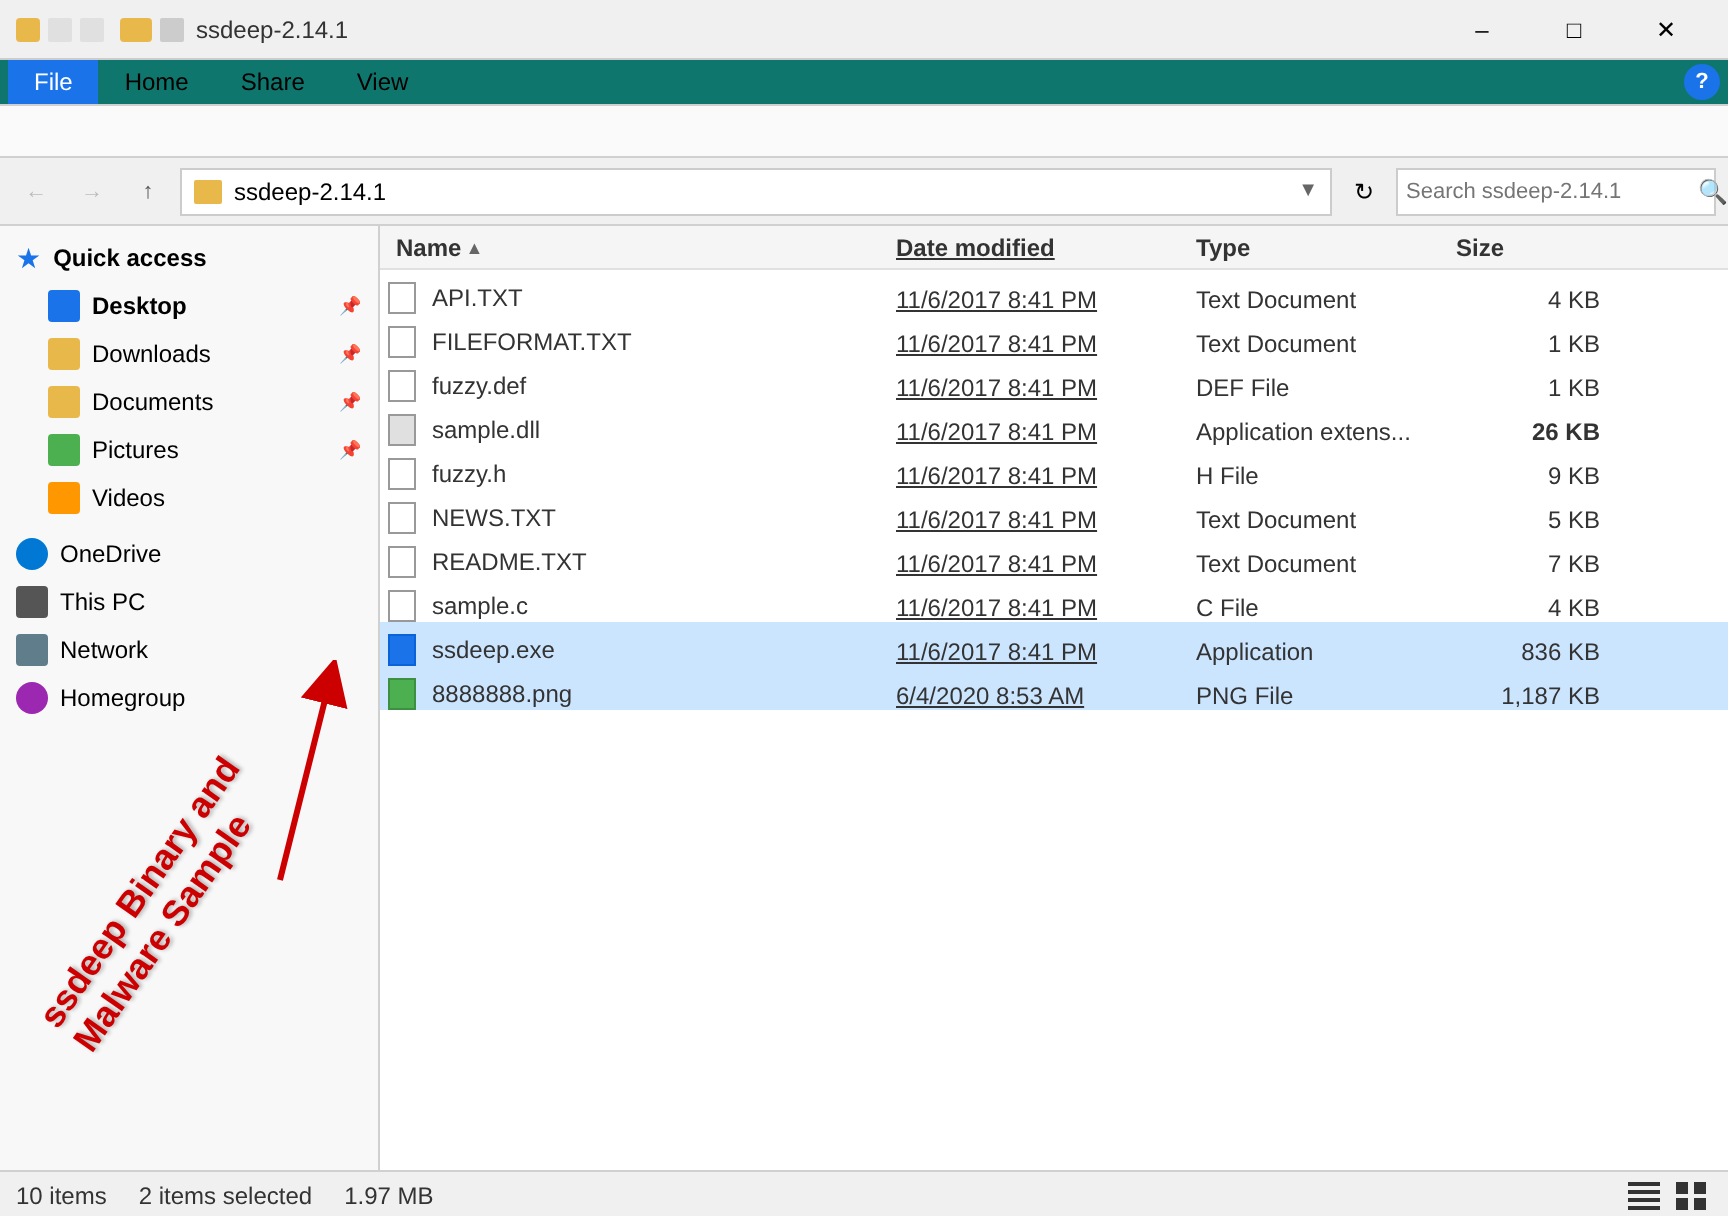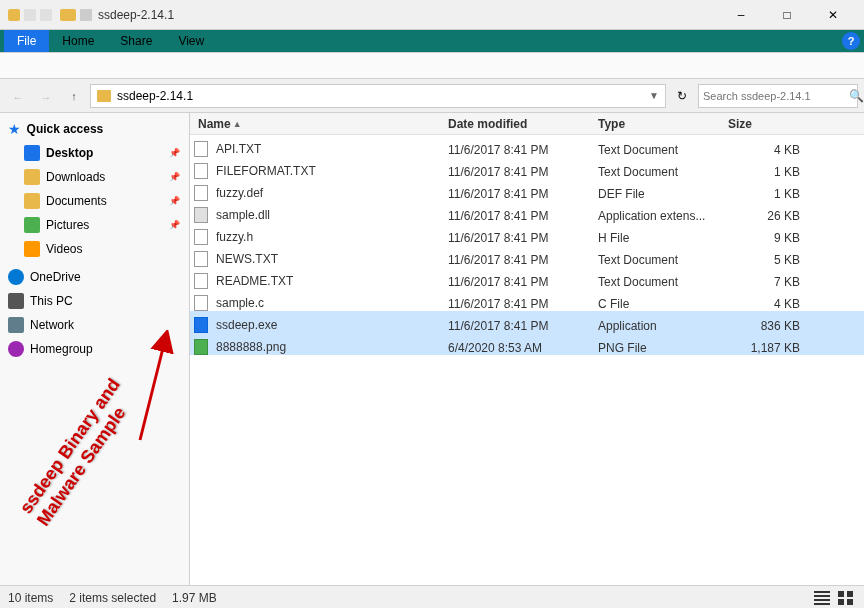--- a/index.html
+++ b/index.html
@@ -205,21 +205,21 @@
     .header-col {
       display: flex;
       align-items: center;
       font-size: 12px;
       font-weight: 600;
       color: #333;
       cursor: pointer;
       padding: 0 4px;
     }
     .col-name { width: 250px; flex-shrink: 0; }
-    .col-date { width: 150px; flex-shrink: 0; }
+    .col-date { width: 150px; flex-shrink: 0; text-decoration: underline; }
     .col-type { width: 130px; flex-shrink: 0; }
     .col-size { width: 80px; flex-shrink: 0; }
 
     .file-row {
       display: flex;
       align-items: flex-end;
       height: 22px;
       padding: 0 4px;
       cursor: pointer;
     }
@@ -445,21 +445,21 @@
     <span class="file-cell col-type" style="width:130px;flex-shrink:0;">DEF File</span>
     <span class="file-cell col-size" style="width:80px;flex-shrink:0;text-align:right;">1 KB</span>
   </div>
           <div class="file-row">
     <div class="file-name-cell">
       <div style="width:14px;height:16px;background:#e0e0e0;border:1px solid #999;flex-shrink:0;margin-right:4px;font-size:6px;display:flex;align-items:center;justify-content:center;color:#333;"></div>
       <span class="file-cell">sample.dll</span>
     </div>
     <span class="file-cell col-date" style="width:150px;flex-shrink:0;">11/6/2017 8:41 PM</span>
     <span class="file-cell col-type" style="width:130px;flex-shrink:0;">Application extens...</span>
-    <span class="file-cell col-size" style="width:80px;flex-shrink:0;text-align:right;">26 KB</span>
+    <span class="file-cell col-size" style="width:80px;flex-shrink:0;text-align:right;font-weight:bold;">26 KB</span>
   </div>
           <div class="file-row">
     <div class="file-name-cell">
       <div style="width:14px;height:16px;background:#fff;border:1px solid #999;flex-shrink:0;margin-right:4px;font-size:6px;display:flex;align-items:center;justify-content:center;color:#333;"></div>
       <span class="file-cell">fuzzy.h</span>
     </div>
     <span class="file-cell col-date" style="width:150px;flex-shrink:0;">11/6/2017 8:41 PM</span>
     <span class="file-cell col-type" style="width:130px;flex-shrink:0;">H File</span>
     <span class="file-cell col-size" style="width:80px;flex-shrink:0;text-align:right;">9 KB</span>
   </div>

